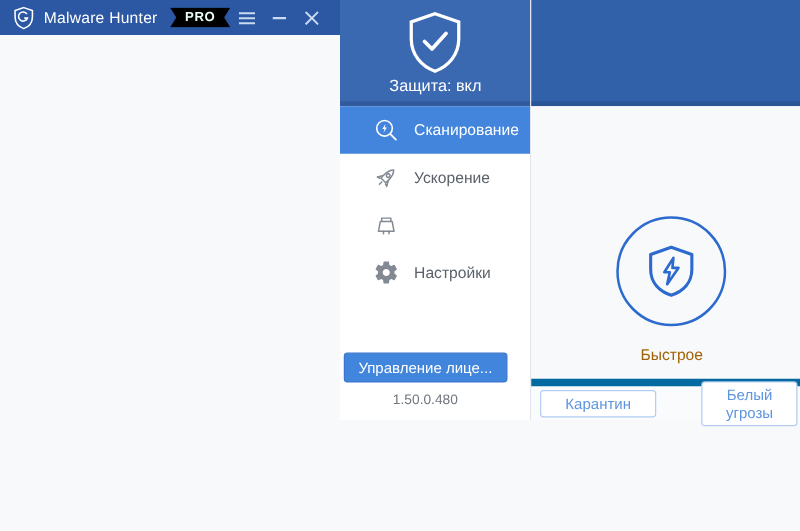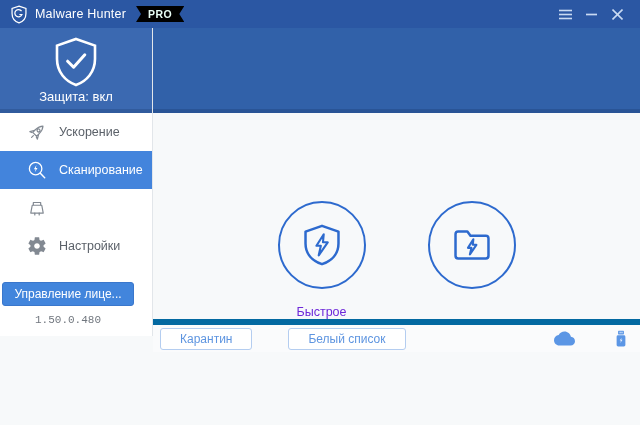--- a/index.html
+++ b/index.html
@@ -2,21 +2,21 @@
 <html><head>
 <meta charset="utf-8">
 <style>
   * { margin:0; padding:0; box-sizing:border-box; }
   html,body { width:640px; height:425px; overflow:hidden; }
   body {
     font-family:"Liberation Sans","DejaVu Sans",sans-serif;
     background:#f7f9fa; color:#555b63; font-size:12px;
     -webkit-font-smoothing:antialiased;
   }
-  .window { width:640px; height:336px; display:flex; flex-direction:column; }
+  .window { width:640px; height:336px; display:flex; flex-direction:row; }
 
   
   .titlebar {
     height:28px; background:#2b57a3; display:flex; align-items:center;
     padding:0 10px; flex:0 0 auto;
   }
   .logo { width:18px; height:19px; margin-right:7px; flex:0 0 auto; }
   .app-name { color:#fff; font-size:12.5px; letter-spacing:.2px; }
   .pro-badge {
     margin-left:10px; background:#000000; color:#eafff7; font-size:10.5px;
@@ -51,21 +51,21 @@
   }
   .nav-item .nav-icon { width:22px; height:22px; margin-right:11px; flex:0 0 auto; }
   .nav-item.active { background:#4384dc; color:#fff; }
 
   .sidebar-bottom { position:absolute; left:0; right:16px; bottom:10px; text-align:center; }
   .license-btn {
     display:inline-block; background:#4285dc; color:#fff; border:1px solid #3a77cc;
     border-radius:3px; font-size:12px; padding:4px 11px; cursor:pointer;
     font-family:inherit;
   }
-  .version { color:#70767e; font-size:11px; margin-top:8px;font-family:Liberation Mono, monospace; }
+  .version { color:#70767e; font-size:11px; margin-top:8px; }
 
   
   .content { flex:1; display:flex; flex-direction:column; border-left:1px solid #e2e6ea; min-width:0; }
   .content-head {
     height:85px; background:#3161a9; color:#fff; padding:14px 0 0 15px;
     box-shadow:inset 0 -4px 0 rgba(8,28,66,.18); flex:0 0 auto;
   }
   .head-title { font-size:15px; margin-bottom:9px; }
   .head-subtitle { font-size:11.5px; color:#dbe6f6; }
 
@@ -73,21 +73,21 @@
     flex:1; background:#f7f9fa; display:flex; justify-content:center;
     align-items:flex-start; gap:54px; padding-top:88px;
   }
   .scan-mode { text-align:center; width:96px; cursor:pointer; }
   .scan-circle {
     width:88px; height:88px; border:2.5px solid #2d6ace; border-radius:50%;
     display:flex; align-items:center; justify-content:center; margin:0 auto;
     background:#f7f9fa;
   }
   .scan-circle svg { width:46px; height:46px; }
-  .scan-label { margin-top:16px; font-size:12.5px; color:#6d28d9; }
+  .scan-label { margin-top:16px; font-size:12.5px; color:#a16207; }
 
   .footer-bar {
     height:33px; flex:0 0 auto; background:#fafbfc; border-top:6px solid #0369a1;
     display:flex; align-items:center; padding:0 12px 0 7px;gap:28px;
   }
   .footer-btn {
     background:#fff; border:1px solid #b4cdf0; border-radius:3px; color:#5e95e0;
     font-size:12px; padding:3px 19px; margin-right:8px; cursor:pointer;
     font-family:inherit;
   }
@@ -136,39 +136,39 @@
     <div class="sidebar">
       <div class="sidebar-head">
         <svg viewBox="0 0 24 26">
           <path d="M12 1.5 L21.5 4.8 V11.5 C21.5 18 17.3 22.6 12 24.5 C6.7 22.6 2.5 18 2.5 11.5 V4.8 Z" fill="none" stroke="#fff" stroke-width="1.3"></path>
           <polyline points="7.8,12.6 10.8,15.6 16.4,9.4" fill="none" stroke="#fff" stroke-width="1.5" stroke-linecap="round" stroke-linejoin="round"></polyline>
         </svg>
         <div class="protection-label">Защита: вкл</div>
       </div>
 
       <div class="nav">
+        <div class="nav-item active">
+          <svg class="nav-icon" viewBox="0 0 24 24">
+            <circle cx="10.5" cy="10.5" r="6.8" fill="none" stroke="#fff" stroke-width="1.4"></circle>
+            <line x1="15.6" y1="15.6" x2="20.4" y2="20.4" stroke="#fff" stroke-width="1.6" stroke-linecap="round"></line>
+            <path d="M11.4 6.6 L8.6 11.1 H10.5 L9.6 14.4 L12.6 9.8 H10.7 Z" fill="#fff"></path>
+          </svg>
+          <span>Сканирование</span>
+        </div>
         <div class="nav-item">
           <svg class="nav-icon" viewBox="0 0 24 24">
             <g transform="rotate(45 12 12)" fill="none" stroke="#828992" stroke-width="1.3" stroke-linejoin="round">
               <path d="M12 2.8 C9.9 5 9 8.2 9 11.6 V15.6 H15 V11.6 C15 8.2 14.1 5 12 2.8 Z"></path>
               <circle cx="12" cy="9.6" r="1.6"></circle>
               <path d="M9 12.4 L6.2 17.2 L9 16.2"></path>
               <path d="M15 12.4 L17.8 17.2 L15 16.2"></path>
               <path d="M12 17.6 V20.4" stroke-linecap="round"></path>
             </g>
           </svg>
           <span>Ускорение</span>
-        </div>
-        <div class="nav-item active">
-          <svg class="nav-icon" viewBox="0 0 24 24">
-            <circle cx="10.5" cy="10.5" r="6.8" fill="none" stroke="#fff" stroke-width="1.4"></circle>
-            <line x1="15.6" y1="15.6" x2="20.4" y2="20.4" stroke="#fff" stroke-width="1.6" stroke-linecap="round"></line>
-            <path d="M11.4 6.6 L8.6 11.1 H10.5 L9.6 14.4 L12.6 9.8 H10.7 Z" fill="#fff"></path>
-          </svg>
-          <span>Сканирование</span>
         </div>
         <div class="nav-item">
           <svg class="nav-icon" viewBox="0 0 24 24">
             <g fill="none" stroke="#828992" stroke-width="1.3" stroke-linejoin="round">
               <path d="M8 9 V6 H16 V9"></path>
               <path d="M6.8 9 H17.2 L18.8 17.5 H5.2 Z"></path>
               <path d="M9.6 17.5 V19.6 M14.4 17.5 V19.6" stroke-linecap="round"></path>
             </g>
           </svg>
         </div>
@@ -209,21 +209,21 @@
               <path d="M3.4 6.4 C3.4 5.6 4 5 4.8 5 H9.6 L11.2 7.2 H19.2 C20 7.2 20.6 7.8 20.6 8.6 V17.6 C20.6 18.4 20 19 19.2 19 H4.8 C4 19 3.4 18.4 3.4 17.6 Z" fill="none" stroke="#2d6ace" stroke-width="1.3" stroke-linejoin="round"></path>
               <path d="M12.7 9 L9.9 13.5 H11.7 L10.9 16.9 L14.3 11.9 H12.4 Z" fill="none" stroke="#2d6ace" stroke-width="1.1" stroke-linejoin="round"></path>
             </svg>
           </div>
         </div>
 
       </div>
 
       <div class="footer-bar">
         <button class="footer-btn">Карантин</button>
-        <button class="footer-btn">Белый список</button>
+        <button class="footer-btn">Белый угрозы</button>
         <span class="footer-spacer"></span>
         <span class="footer-icon">
           <svg width="21" height="15" viewBox="0 0 24 16">
             <path fill="#5b96e5" d="M19.35,6.04C18.67,2.59,15.64,0,12,0C9.11,0,6.6,1.64,5.35,4.04C2.34,4.36,0,6.91,0,10 c0,3.31,2.69,6,6,6h13c2.76,0,5-2.24,5-5C24,8.36,21.95,6.22,19.35,6.04z"></path>
           </svg>
         </span>
         <span class="footer-icon">
           <svg width="14" height="17" viewBox="0 0 24 28">
             <rect x="7" y="0.5" width="10" height="6.5" rx="1" fill="#5b96e5"></rect>
             <rect x="9.6" y="2.4" width="1.8" height="2.6" fill="#eaf2fc"></rect>

